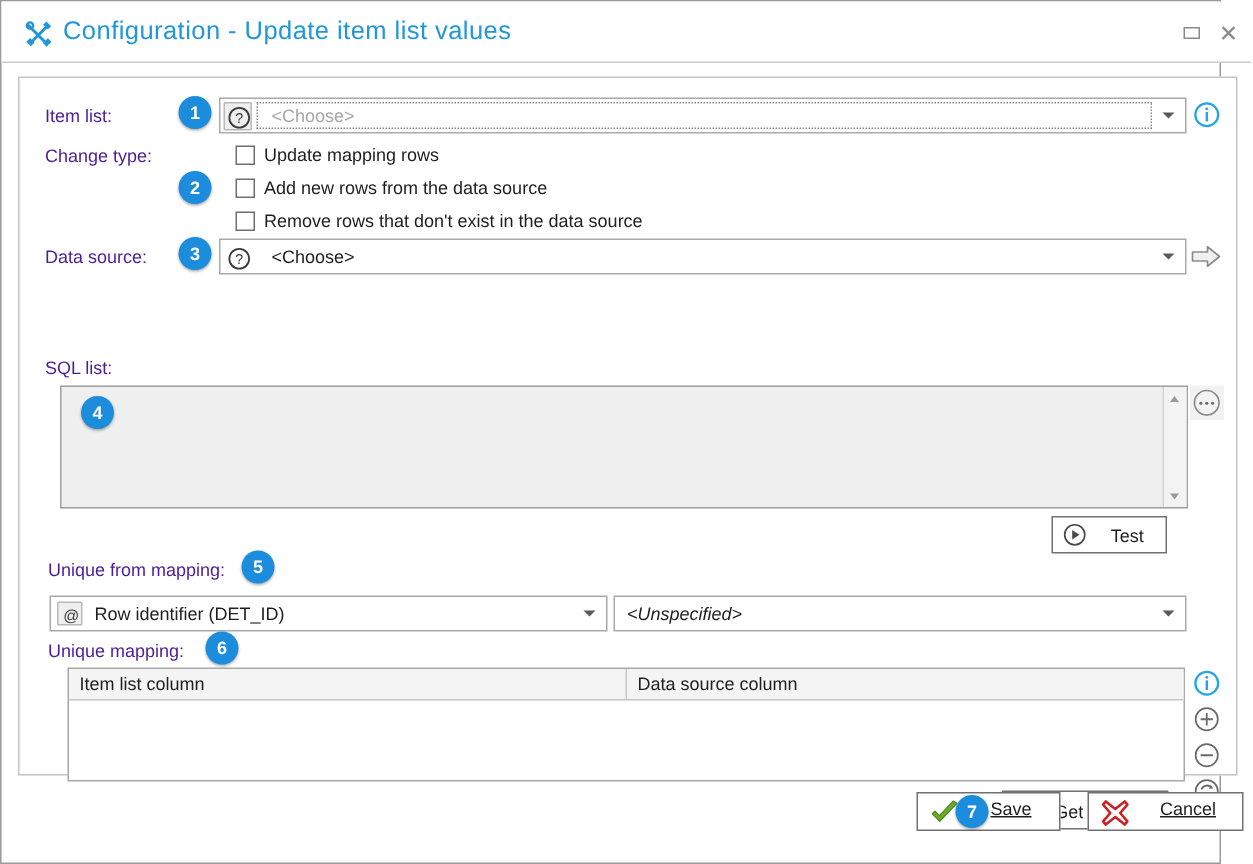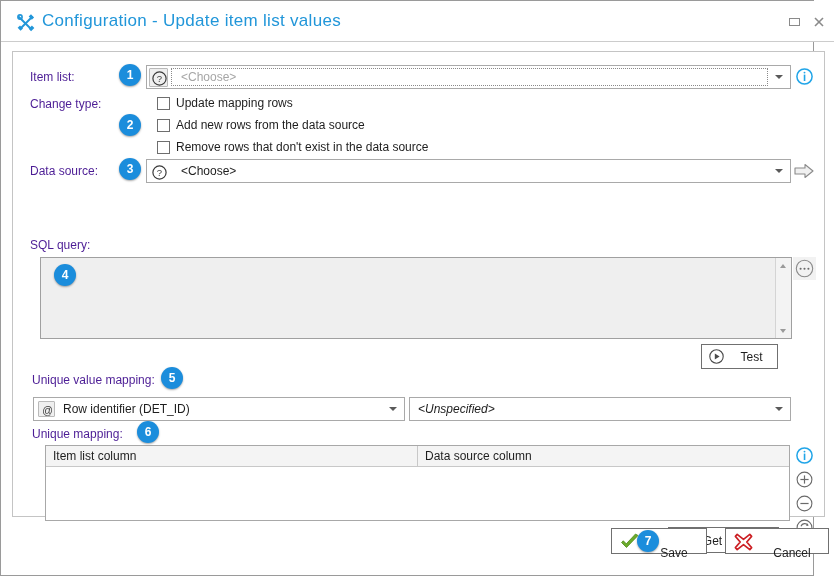--- a/index.html
+++ b/index.html
@@ -277,24 +277,25 @@
     position: absolute;
     top: 5px;
     height: 26px;
     box-sizing: border-box;
     border: 1px solid #707070;
     background: #ffffff;
   }
   .btn-big .blabel {
     position: absolute;
     left: 30px; right: 0;
-    top: 17px;
+    top: 3px;
     text-align: center;
     font-size: 12px;
     color: #1e1e1e;
+    text-decoration: underline;
   }
   .btn-big .bicon {
     position: absolute;
     left: 8px; top: 4px;
     width: 18px; height: 18px;
   }
 </style>
 </head>
 <body>
 
@@ -382,21 +383,21 @@
       <div class="combo-text">&lt;Choose&gt;</div>
       <div class="arrow"></div>
     </div>
 
     <span class="sidebtn" style="left:781px; top:109px;">
       <svg width="21" height="20" viewBox="0 0 21 20">
         <path d="M1 7 L11 7 L11 3.5 L19 10 L11 16.5 L11 13 L1 13 Z" fill="#f0f0f0" stroke="#8a8a8a" stroke-width="1.1" stroke-linejoin="round"></path>
       </svg>
     </span>
 
-    <div class="lbl" style="left:17px; top:186px;">SQL query:</div>
+    <div class="lbl" style="left:17px; top:186px;">SQL list:</div>
 
     <div class="sqlbox">
       <div class="sqlscroll">
         <div class="up"></div>
         <div class="dn"></div>
       </div>
     </div>
     <div class="badge" style="left:41px; top:212px;">4</div>
 
     <div class="ellipsis-btn">
@@ -411,21 +412,21 @@
     <div class="pbtn" style="left:688px; top:292px; width:77px; height:25px;">
       <span style="position:absolute; left:6px; top:3px;">
         <svg width="17" height="17" viewBox="0 0 17 17">
           <circle cx="8.5" cy="8.5" r="6.7" fill="none" stroke="#4a4a4a" stroke-width="1.1"></circle>
           <path d="M6.8 5.4 L11.6 8.5 L6.8 11.6 Z" fill="#4a4a4a"></path>
         </svg>
       </span>
       <span class="ptext" style="top:5px; left:24px; right:0;">Test</span>
     </div>
 
-    <div class="lbl" style="left:19px; top:321px;">Unique value mapping:</div>
+    <div class="lbl" style="left:19px; top:321px;">Unique from mapping:</div>
     <div class="badge" style="left:148px; top:315px;">5</div>
 
     <div class="combo" style="left:19px; top:294px; width:0px; height:0px; border:none;"></div>
 
     <div class="combo" style="left:20px; top:345px; width:372px;">
       <div class="qbtn" style="left:4px; top:3px; width:17px; height:16px;">
         <svg width="15" height="14" viewBox="0 0 15 14" style="left:1px; top:1px;">
           <text x="7.5" y="11" font-family="Liberation Sans, sans-serif" font-size="10.5" fill="#3a3a3a" text-anchor="middle">@</text>
         </svg>
       </div>

